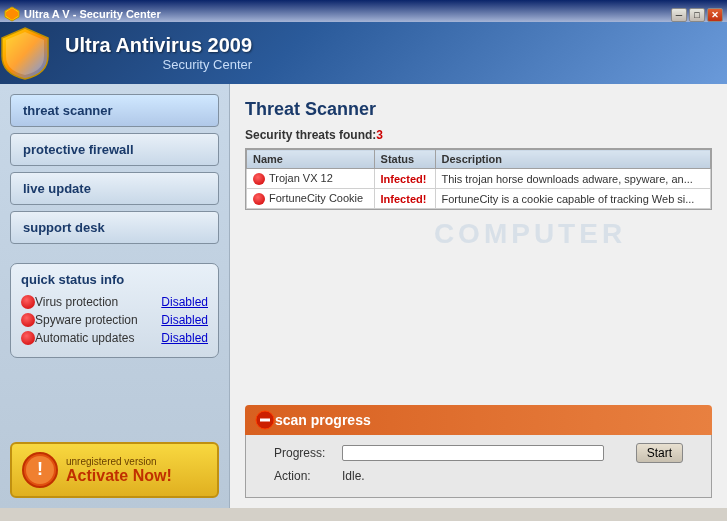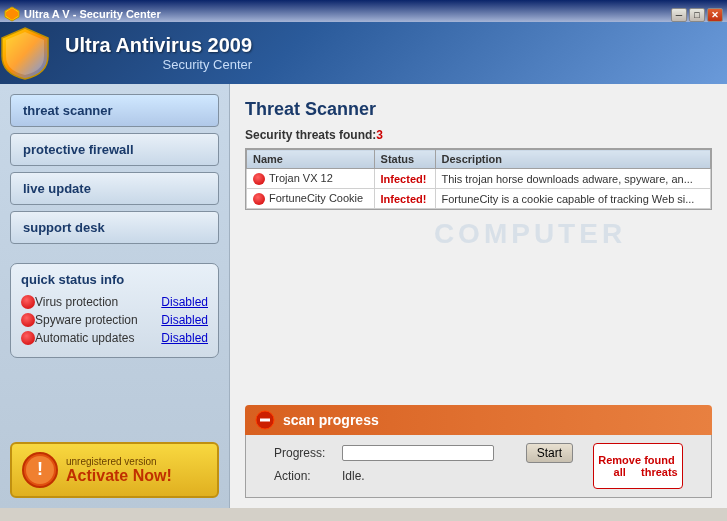--- a/index.html
+++ b/index.html
@@ -264,21 +264,20 @@
       left: 0;
       right: 0;
       padding: 10px 15px;
     }
     .scan-header {
       background: linear-gradient(to right, #d86020, #e88040);
       border-radius: 4px 4px 0 0;
       padding: 5px 10px;
       display: flex;
       align-items: center;
-      gap: 8px;
       margin-bottom: 0;
     }
     .scan-icon {
       width: 20px;
       height: 20px;
     }
     .scan-title {
       font-size: 14px;
       font-weight: bold;
       color: white;
@@ -481,22 +480,17 @@
             <div class="progress-bar-container">
               <div class="progress-bar-fill"></div>
             </div>
             <button class="start-btn">Start</button>
           </div>
           <div class="scan-row">
             <span class="scan-label">Action:</span>
             <span class="action-value">Idle.</span>
           </div>
         </div>
-        <button class="remove-btn">
-          <span>Remove all</span>
-            <br>
-          <span>found threats</span>
-        </button>
       </div>
     </div>
   </div>
 
 </div>
 
 </body></html>

